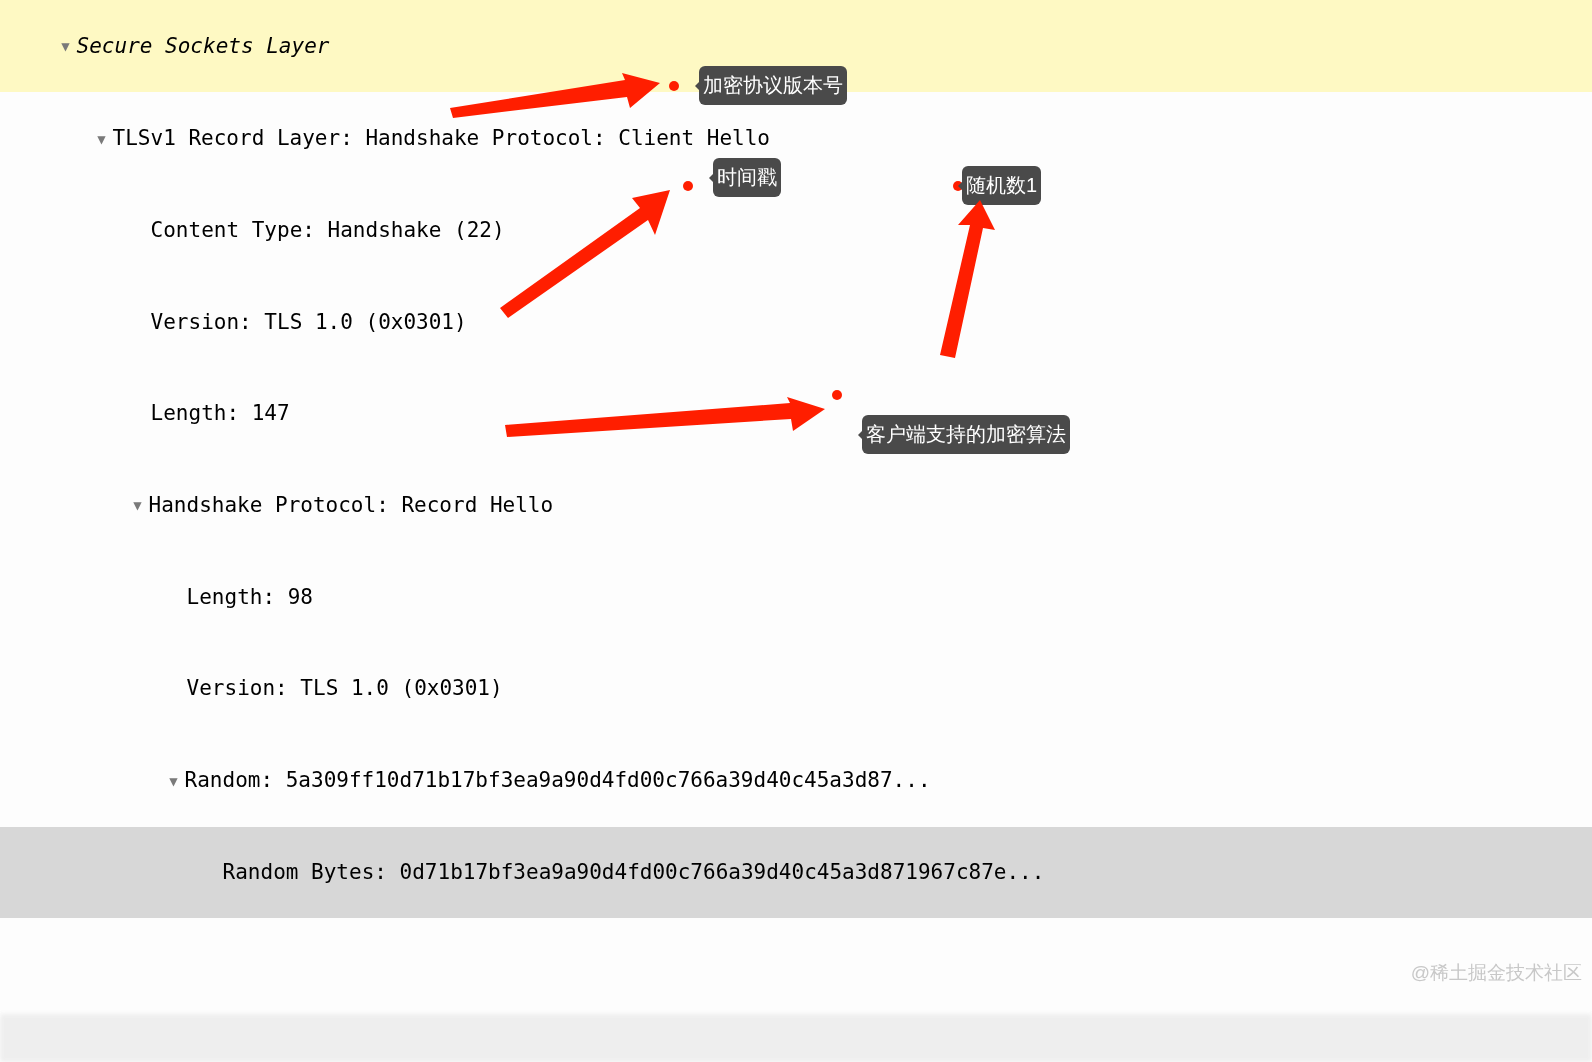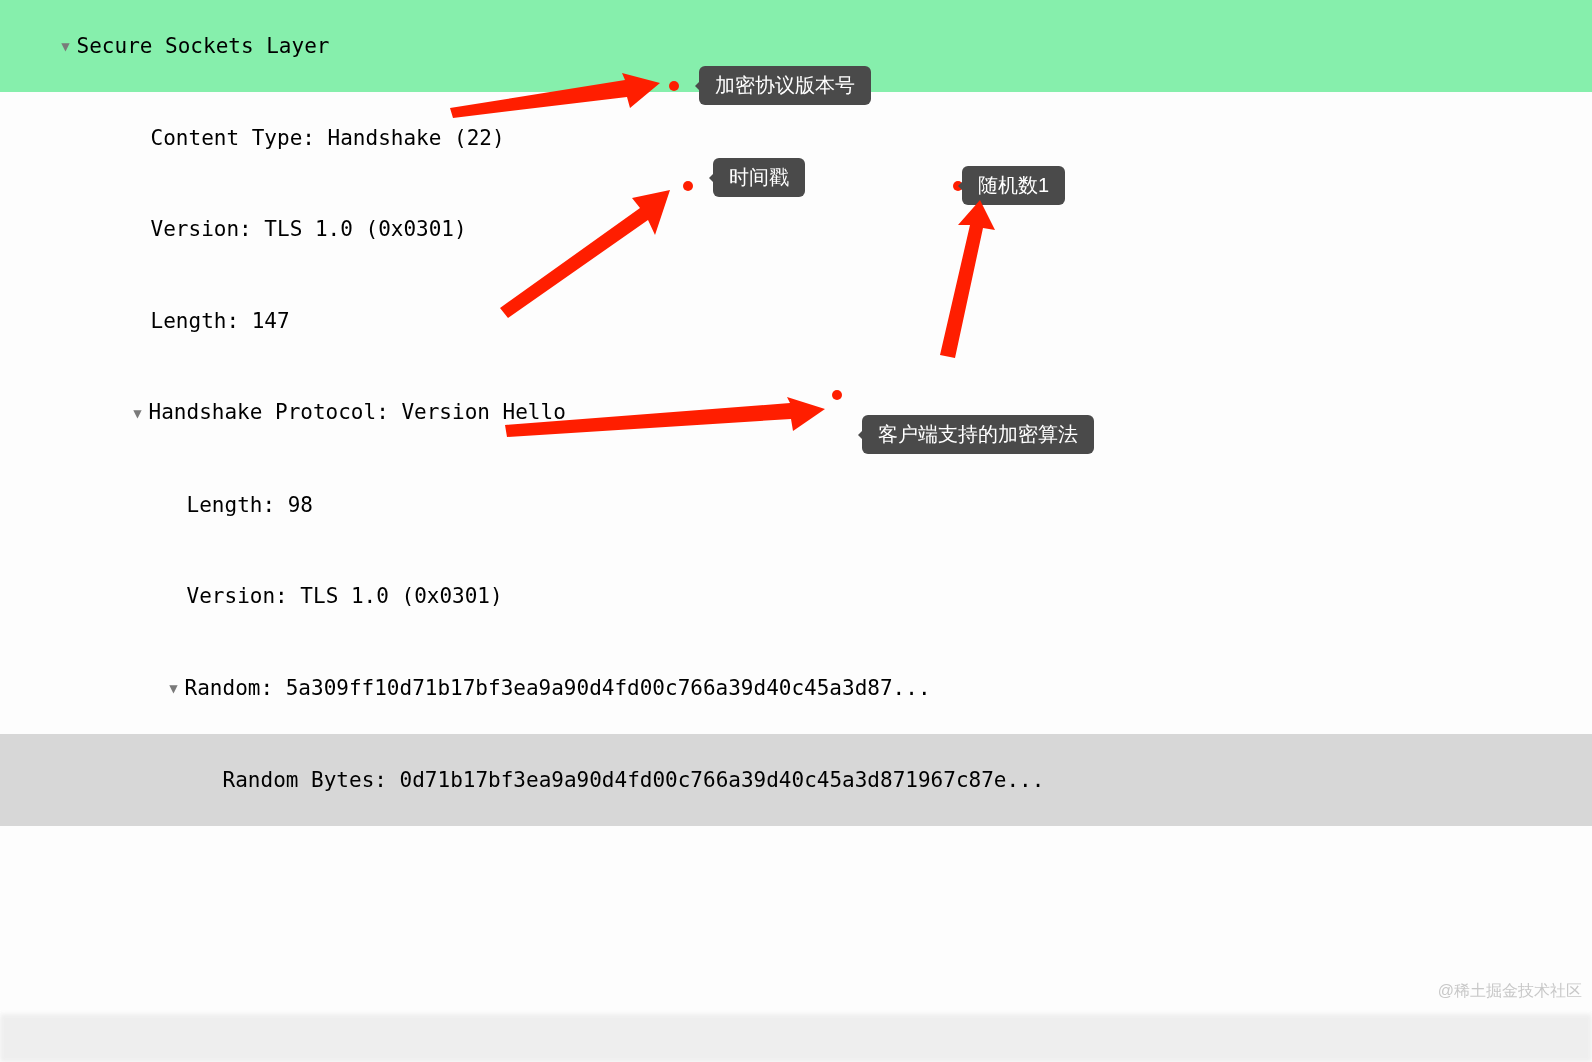--- a/index.html
+++ b/index.html
@@ -22,29 +22,29 @@
   .tri {
     display:inline-block;
     width:18px;
     text-align:center;
     color:#7a7a7a;
     font-size:14px;
     vertical-align:middle;
     margin-right:2px;
   }
   .spacer { display:inline-block; }
-  .header { background:#86efac; }
+  .header { background:#fef9c3;font-style:italic; }
   .sel { background:#d7d7d7; }
   .annot {
     position:absolute;
     background:#4a4a4a;
     color:#fff;
     font-family:"PingFang SC","Microsoft YaHei",sans-serif;
     font-size:20px;
-    padding:6px 16px;
+    padding:6px 4px;
     border-radius:6px;
     white-space:nowrap;
   }
   .annot::before {
     content:"";
     position:absolute;
     left:-12px;
     top:50%;
     margin-top:-8px;
     border:8px solid transparent;
@@ -58,24 +58,24 @@
   }
   .arrow {
     position:absolute;
     pointer-events:none;
   }
   .arrow svg { overflow:visible; }
   .arrow-fill { fill:#ff1e00; }
   .watermark {
     position:absolute;
     right:10px;
-    bottom:60px;
+    bottom:76px;
     color:#c8c8c8;
     font-family:"PingFang SC",sans-serif;
-    font-size:16px;
+    font-size:19px;
   }
   .hex-row {
     position:absolute;
     left:0; bottom:0;
     width:100%;
     height:48px;
     background:#ececec;
     font-size:21px;
     line-height:48px;
     white-space:pre;
@@ -87,31 +87,34 @@
 </head>
 <body>
 
 <div class="tree">
 
   <div class="row header">
     <span class="spacer" style="width:6px"></span><span class="tri">▼</span><span>Secure Sockets Layer</span>
   </div>
 
   <div class="row">
+    <span class="spacer" style="width:42px"></span><span class="tri">▼</span><span>TLSv1 Record Layer: Handshake Protocol: Client Hello</span>
+  </div>
+  <div class="row">
     <span class="spacer" style="width:100px"></span><span>Content Type: Handshake (22)</span>
   </div>
   <div class="row">
     <span class="spacer" style="width:100px"></span><span>Version: TLS 1.0 (0x0301)</span>
   </div>
   <div class="row">
     <span class="spacer" style="width:100px"></span><span>Length: 147</span>
   </div>
 
   <div class="row">
-    <span class="spacer" style="width:78px"></span><span class="tri">▼</span><span>Handshake Protocol: Version Hello</span>
+    <span class="spacer" style="width:78px"></span><span class="tri">▼</span><span>Handshake Protocol: Record Hello</span>
   </div>
   <div class="row">
     <span class="spacer" style="width:136px"></span><span>Length: 98</span>
   </div>
   <div class="row">
     <span class="spacer" style="width:136px"></span><span>Version: TLS 1.0 (0x0301)</span>
   </div>
 
   <div class="row">
     <span class="spacer" style="width:114px"></span><span class="tri">▼</span><span>Random: 5a309ff10d71b17bf3ea9a90d4fd00c766a39d40c45a3d87...</span>

